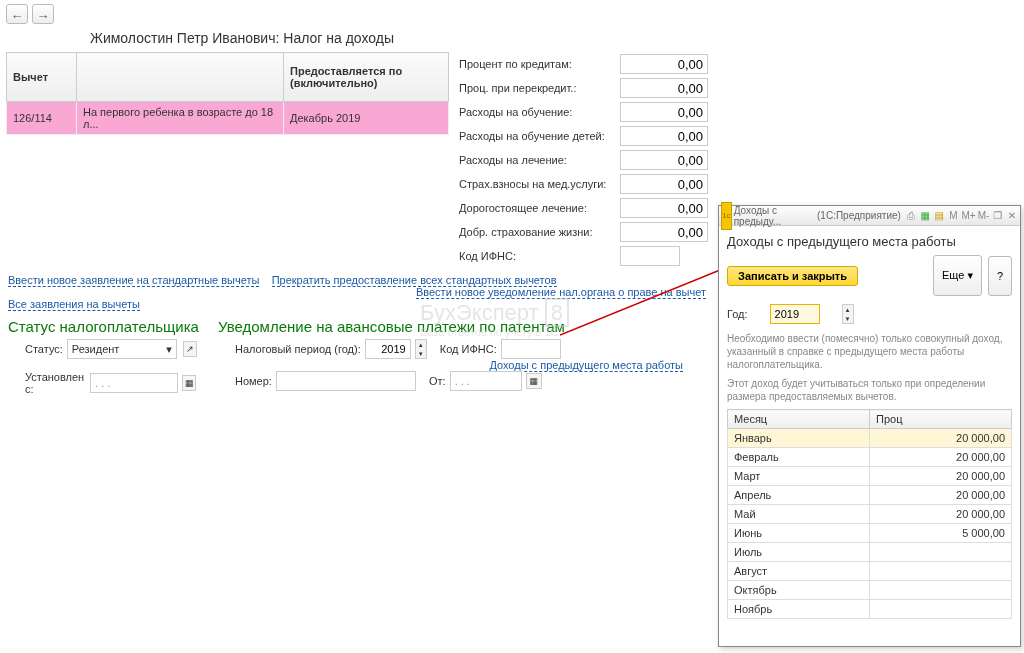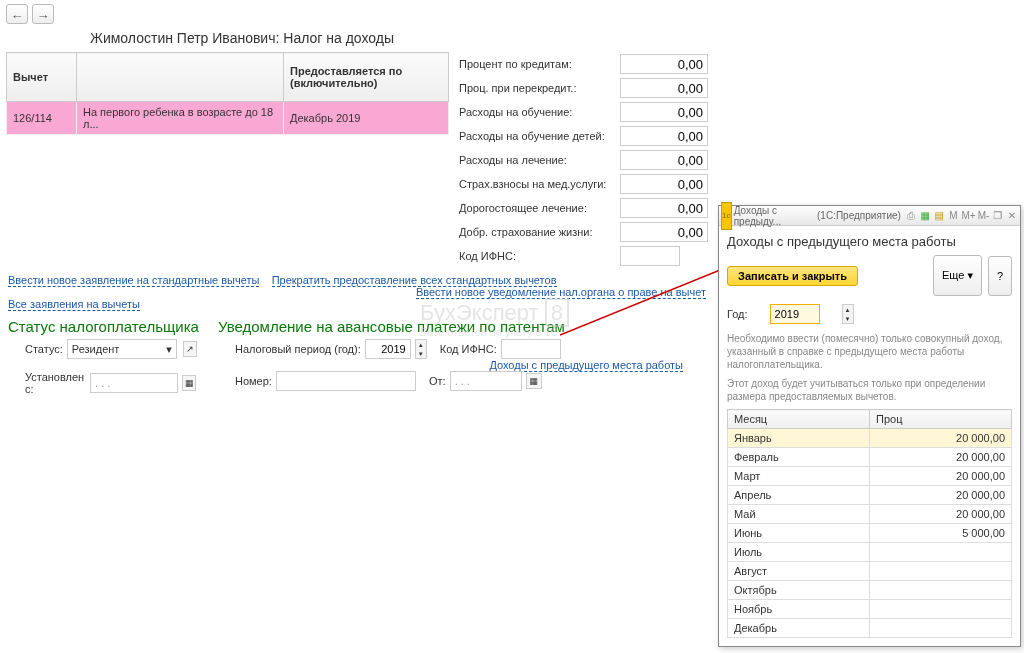--- a/index.html
+++ b/index.html
@@ -498,20 +498,16 @@
             <td class="income-cell"></td>
           </tr>
           <tr>
             <td>Октябрь</td>
             <td class="income-cell"></td>
           </tr>
           <tr>
             <td>Ноябрь</td>
             <td class="income-cell"></td>
           </tr>
-          <tr>
-            <td>Декабрь</td>
-            <td class="income-cell"></td>
-          </tr>
         </tbody>
     </table>
   </div>
 </div>
 
 </body></html>

